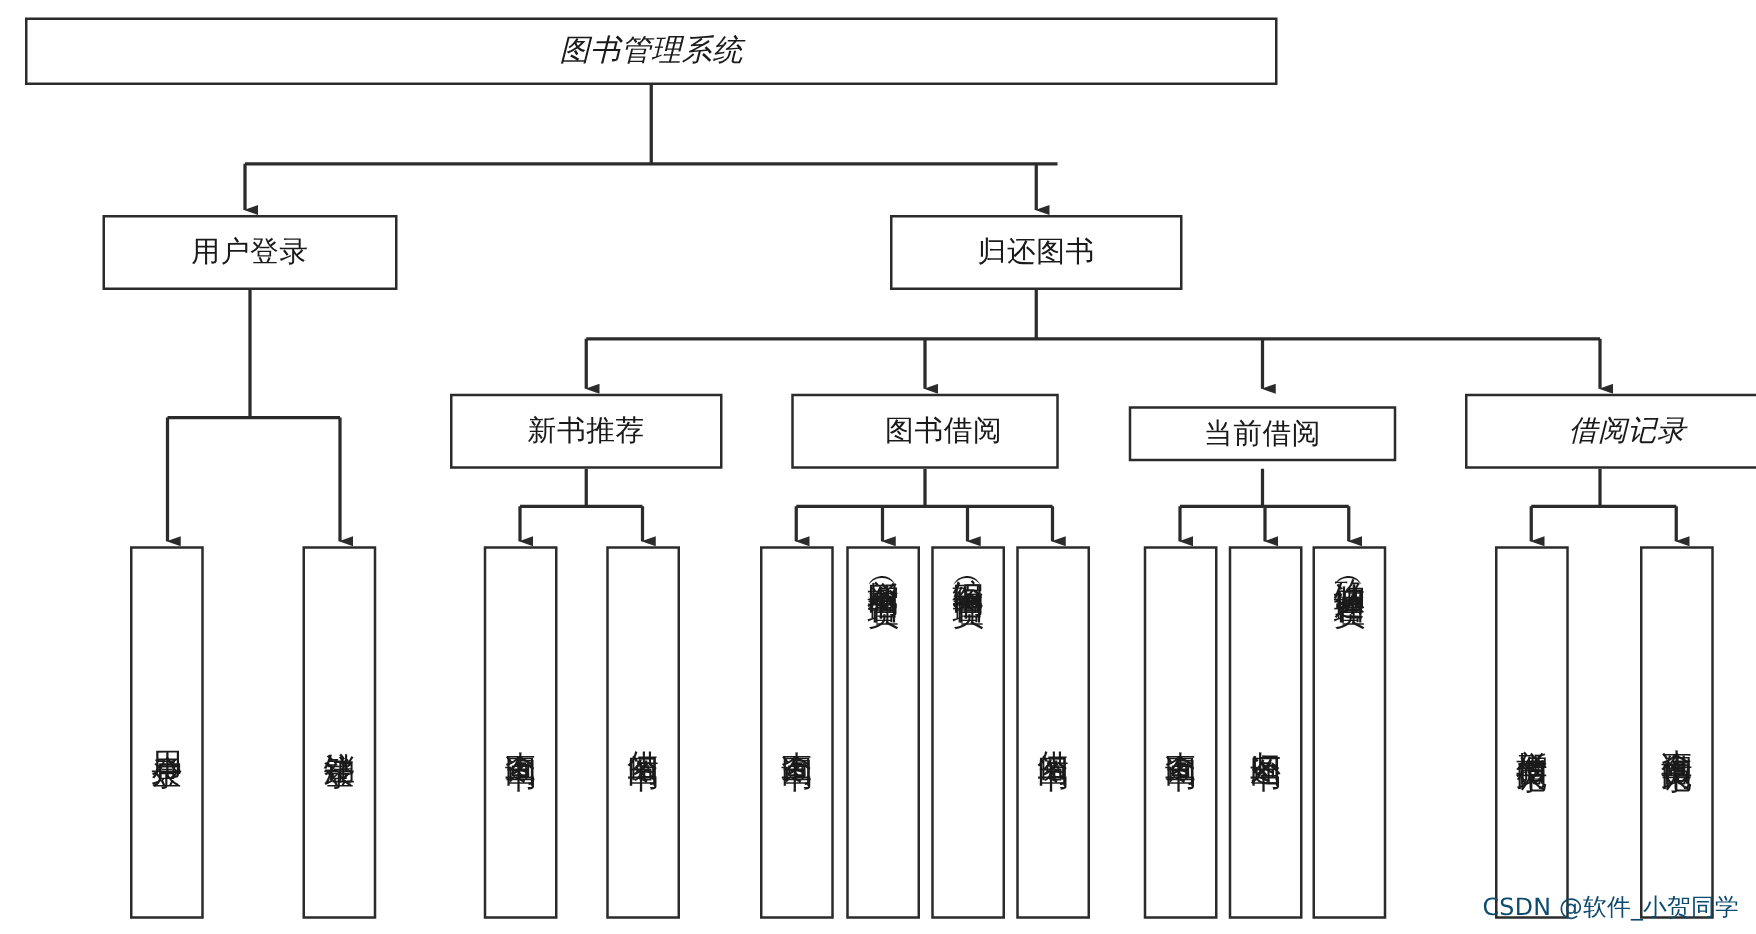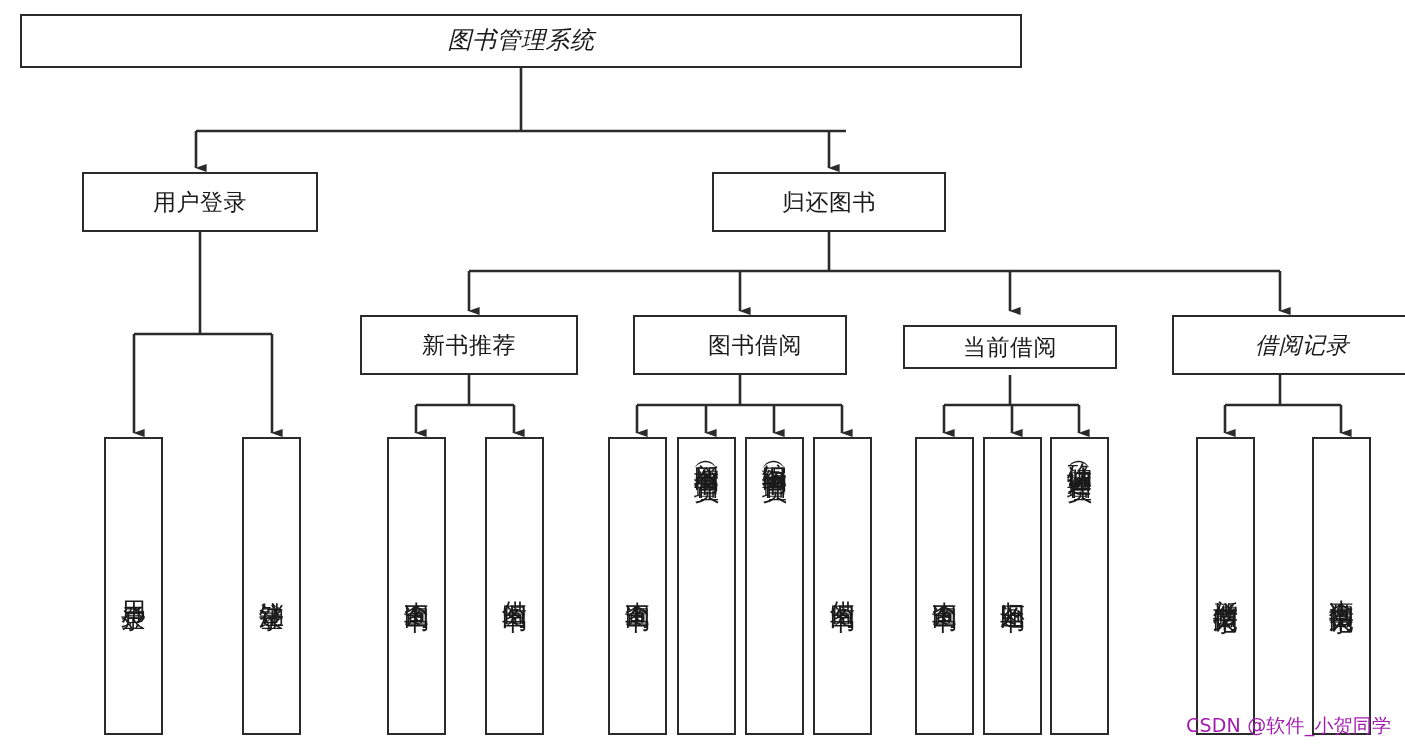--- a/index.html
+++ b/index.html
@@ -67,21 +67,21 @@
   
   .node.vert.centered {
     align-items: center;
     padding-top: 0;
   }
   .watermark {
     position: absolute;
     left: 1186px;
     top: 713px;
     font-size: 19px;
-    color: #a21caf;
+    color: #0c4a6e;
     white-space: nowrap;
     letter-spacing: 0.01em;
   }
 </style>
 </head>
 <body>
 
 <div id="canvas">
 
   <svg class="wires" viewBox="0 0 1405 747">

